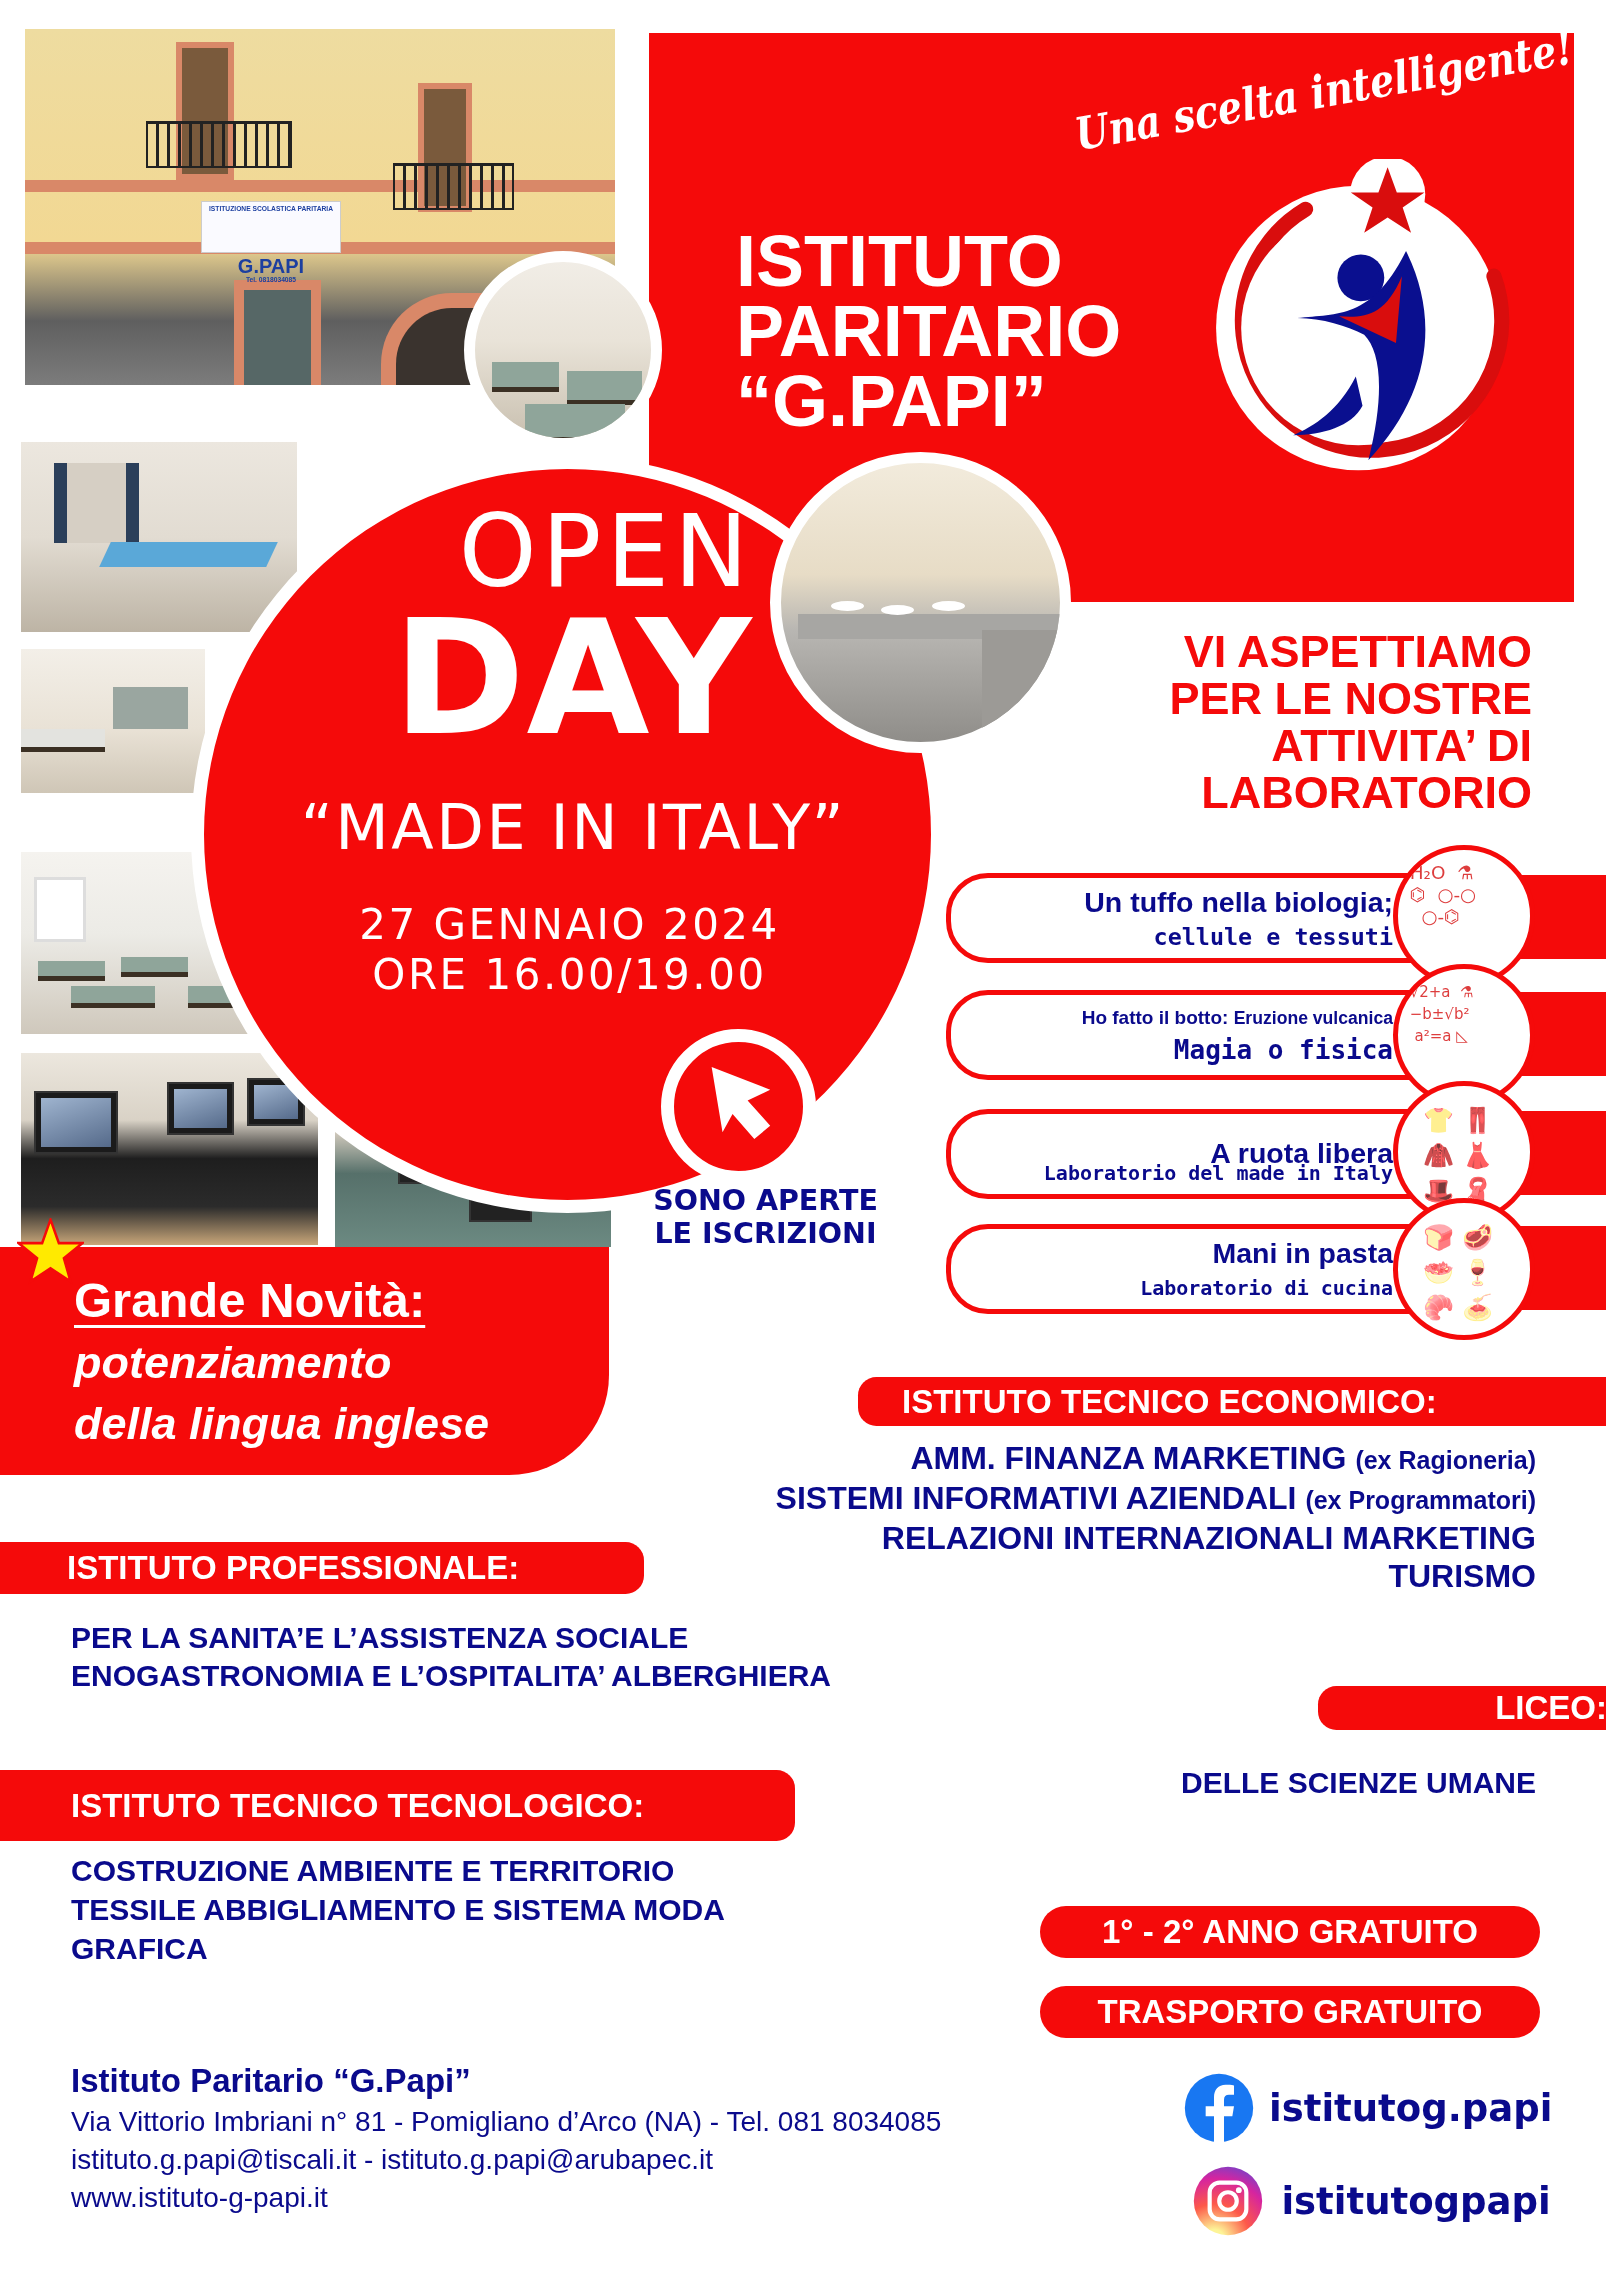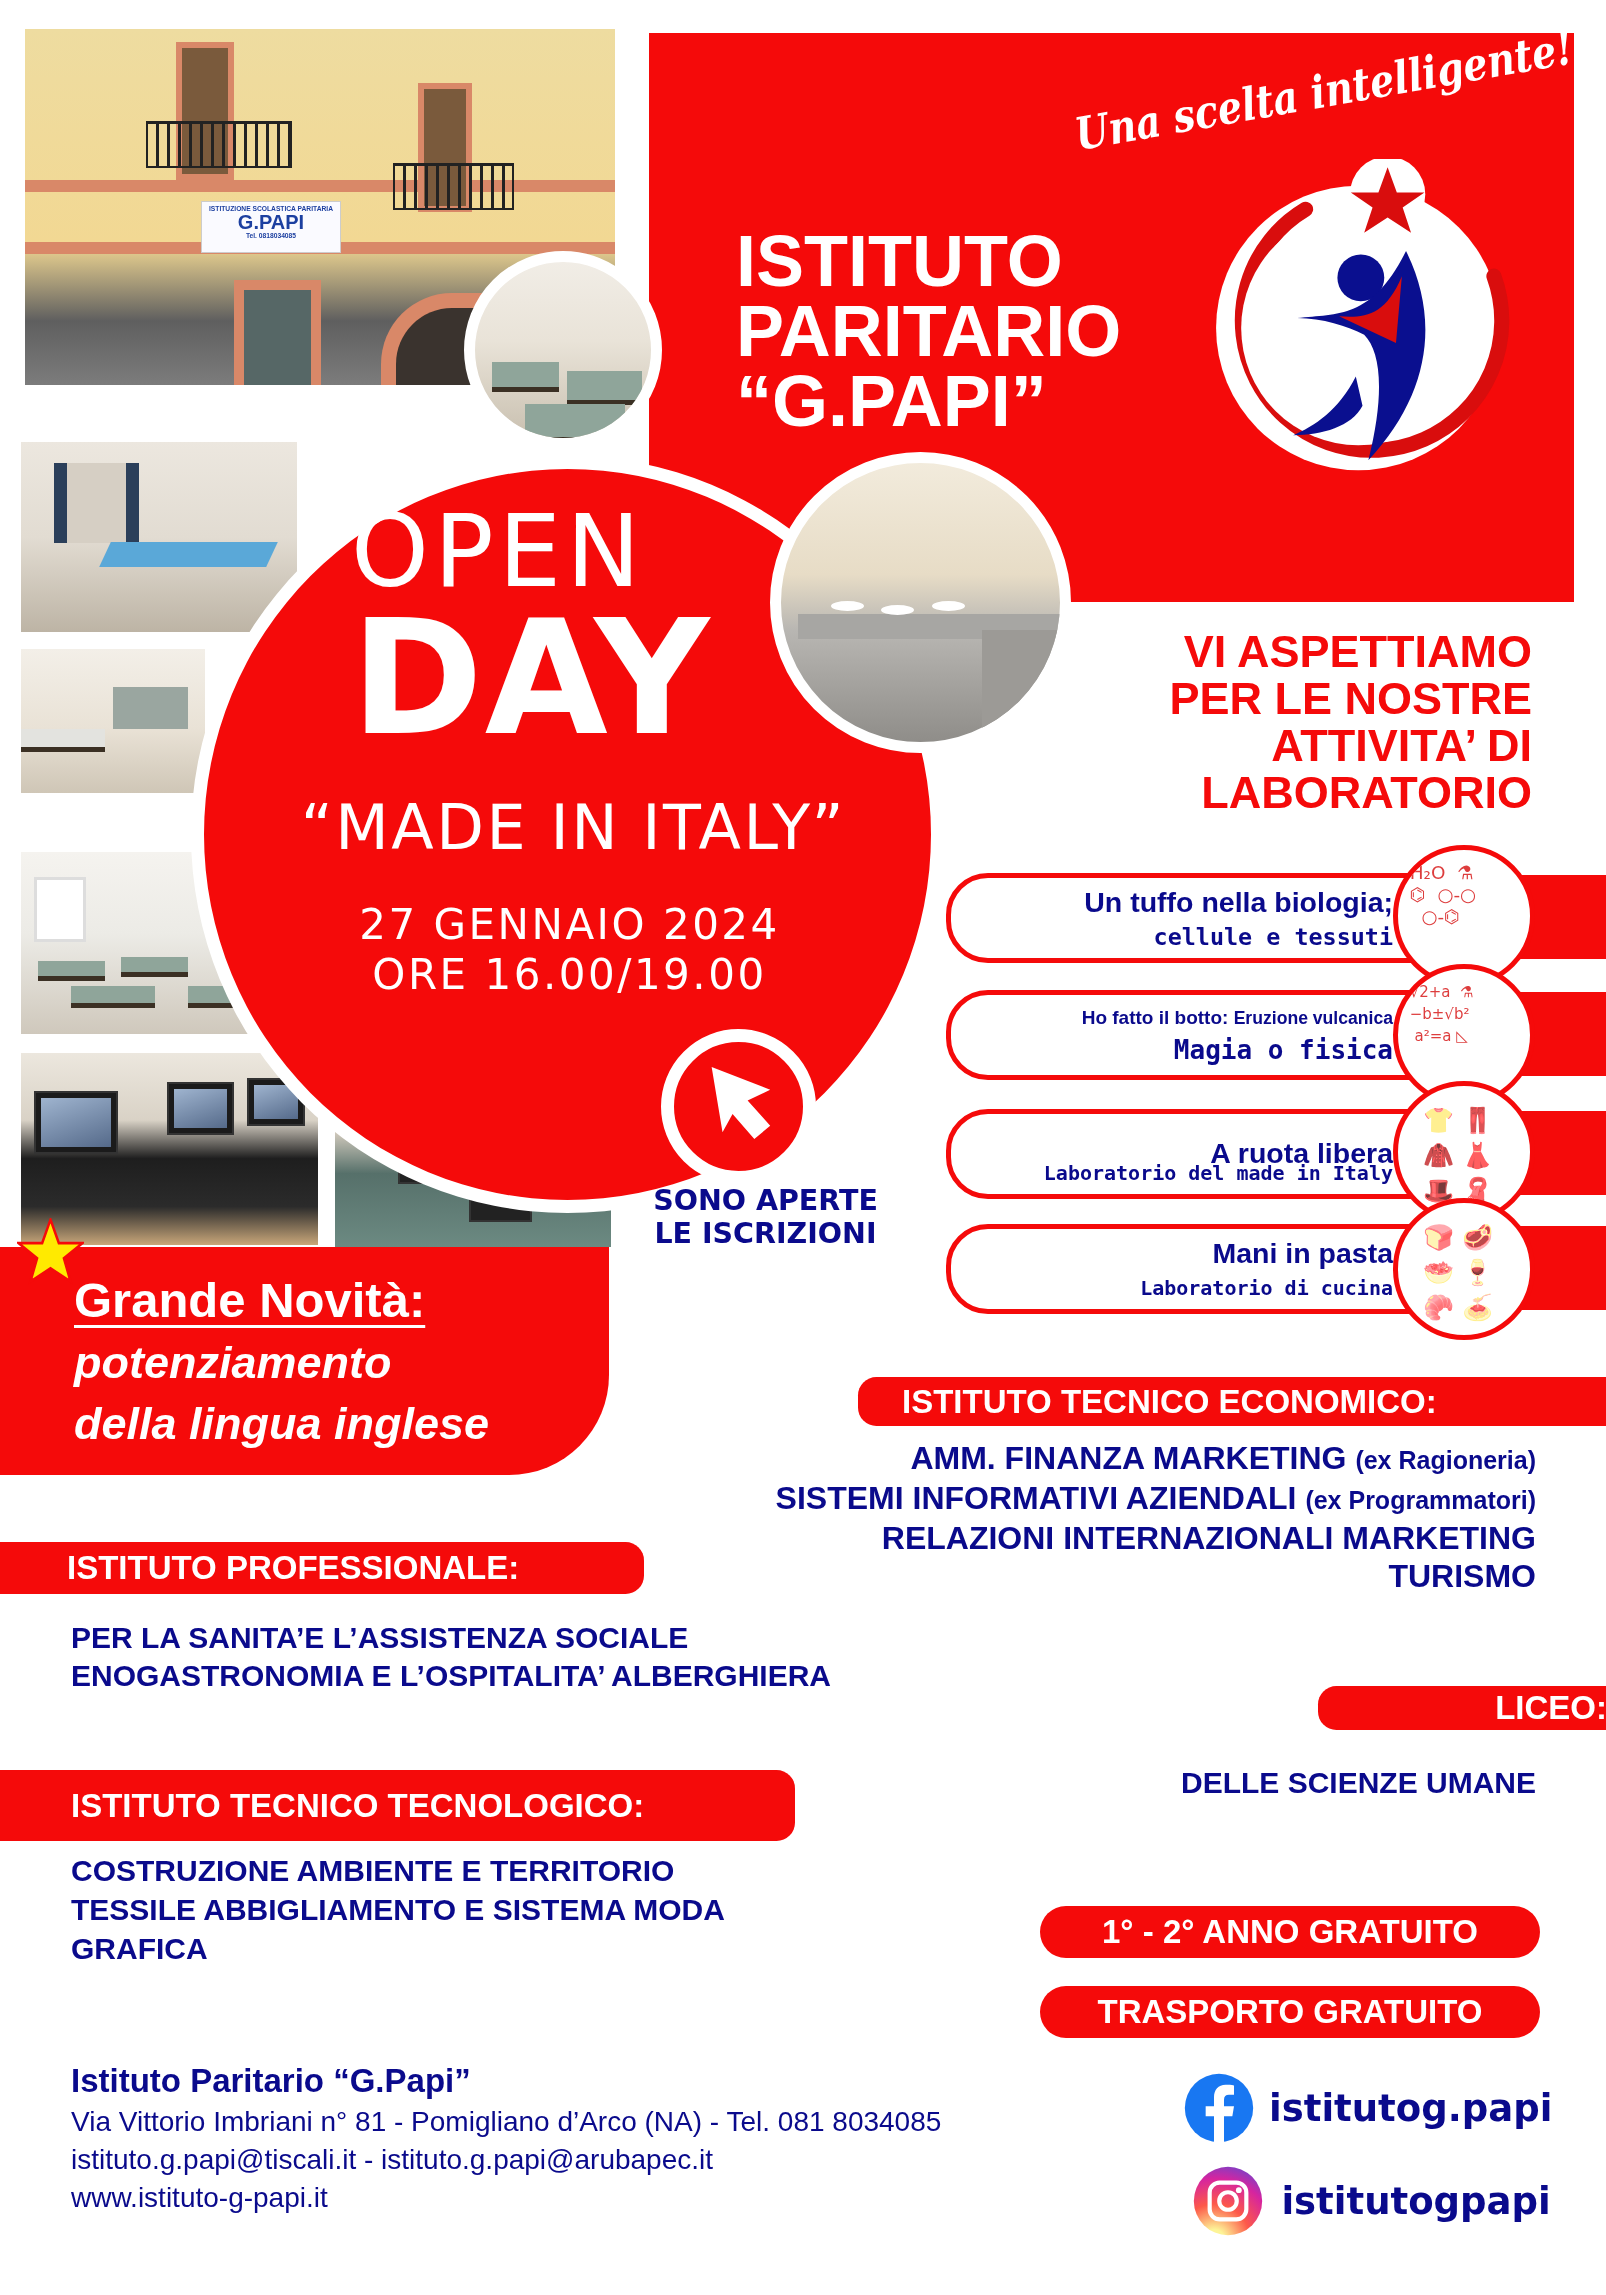--- a/index.html
+++ b/index.html
@@ -9,21 +9,21 @@
   .photo{position:absolute;overflow:hidden;}
   
   .ph-building{background:
      linear-gradient(180deg,#eedca0 0%,#f2d893 60%,#5f5f5f 82%,#7c7c7c 100%);}
   .ph-building .band{position:absolute;left:0;right:0;height:11.7px;background:#d98868;}
   .ph-building .arch{position:absolute;left:356px;top:264px;width:142px;height:276px;border-radius:71px 71px 0 0;background:#3a332e;border:15px solid #d98868;border-bottom:none;}
   .ph-building .win{position:absolute;background:#7a5a3c;border:6.7px solid #d98868;}
   .ph-building .balc{position:absolute;height:42px;border:2.5px solid #222;border-top:3.3px solid #222;background:repeating-linear-gradient(90deg,transparent 0 8.4px,#222 8.4px 11px);}
   .ph-building .sign{position:absolute;left:176px;top:172px;width:138px;height:50px;background:#fafaff;border:1.7px solid #ccc;text-align:center;font-weight:bold;color:#1c3fa0;}
   .ph-building .sign .s1{font-size:6.7px;display:block;margin-top:3.3px;}
-  .ph-building .sign .s2{font-size:20px;display:block;line-height:20px;}
+  .ph-building .sign .s2{font-size:20px;display:block;line-height:20px;margin-top:44px;}
   .ph-building .sign .s3{font-size:6.7px;display:block;}
   .ph-building .door{position:absolute;left:209px;top:251px;width:67px;height:163px;background:#566766;border:10px solid #d98868;}
   .ph-room{background:linear-gradient(180deg,#f1ede6 0%,#e9e3d8 45%,#c9c0b0 100%);}
   .ph-sew{background:linear-gradient(180deg,#ece7df 0%,#e2dcd2 50%,#bdb4a5 100%);}
   .ph-lab{background:linear-gradient(180deg,#f3efe8 0%,#e9e2d6 55%,#cfc6b6 100%);}
   .ph-class{background:linear-gradient(180deg,#f5f3ef 0%,#ecebe6 45%,#cfc8bc 100%);}
   .ph-pc{background:linear-gradient(180deg,#ece7de 0%,#d9d2c6 35%,#1e1e1e 55%,#2b2b2b 80%,#c9a77a 100%);}
   .ph-pc2{background:linear-gradient(180deg,#e7e2d9 0%,#cfc8bb 30%,#56706a 55%,#6c8a82 100%);}
   .ph-kitchen{background:linear-gradient(180deg,#f2ebdc 0%,#e7dcc6 40%,#b8b6b2 60%,#8f8d89 100%);}
   .desk{position:absolute;background:#8fa59a;border-bottom:5px solid #3b3024;}
@@ -117,21 +117,21 @@
       <div class="scr"></div>
     </div>
 </div>
 <div class="photo ph-pc2" style="left:335px;top:1084px;width:276px;height:163px;">
   <div class="laptop" style="left:134px;top:59px;width:59px;height:75px;background:#222;"></div>
   <div class="laptop" style="left:63px;top:46px;width:38px;height:50px;background:#222;"></div>
 </div>
 
 <div class="abs red circle" style="left:191px;top:456px;width:753px;height:757px;border:13.4px solid #fff;box-sizing:border-box;"></div>
 
-<div class="abs heading-font" style="left:351px;top:502px;width:402px;text-align:left;color:#fff;">
+<div class="abs heading-font" style="left:351px;top:502px;width:402px;text-align:right;color:#fff;">
   <div style="font-size:99px;line-height:100px;letter-spacing:5px;">OPEN</div>
   <div style="font-size:159px;line-height:151px;font-weight:bold;letter-spacing:1.7px;">DAY</div>
 </div>
 <div class="abs heading-font" style="left:226px;top:791px;width:695px;text-align:center;color:#fff;font-size:62px;letter-spacing:2.5px;">“MADE IN ITALY”</div>
 <div class="abs heading-font" style="left:285px;top:900px;width:569px;text-align:center;color:#fff;font-size:42px;letter-spacing:2.5px;">27 GENNAIO 2024</div>
 <div class="abs heading-font" style="left:285px;top:950px;width:569px;text-align:center;color:#fff;font-size:42px;letter-spacing:2.5px;">ORE 16.00/19.00</div>
 
 <div class="photo ph-kitchen circle" style="left:770px;top:452px;width:301px;height:301px;border:11.7px solid #fff;box-sizing:border-box;">
   <div style="position:absolute;left:16.7px;top:151px;width:268px;height:25px;background:#a7a6a3;"></div>
   <div style="position:absolute;left:50px;top:138px;width:33px;height:10px;border-radius:50%;background:#fff;"></div>

